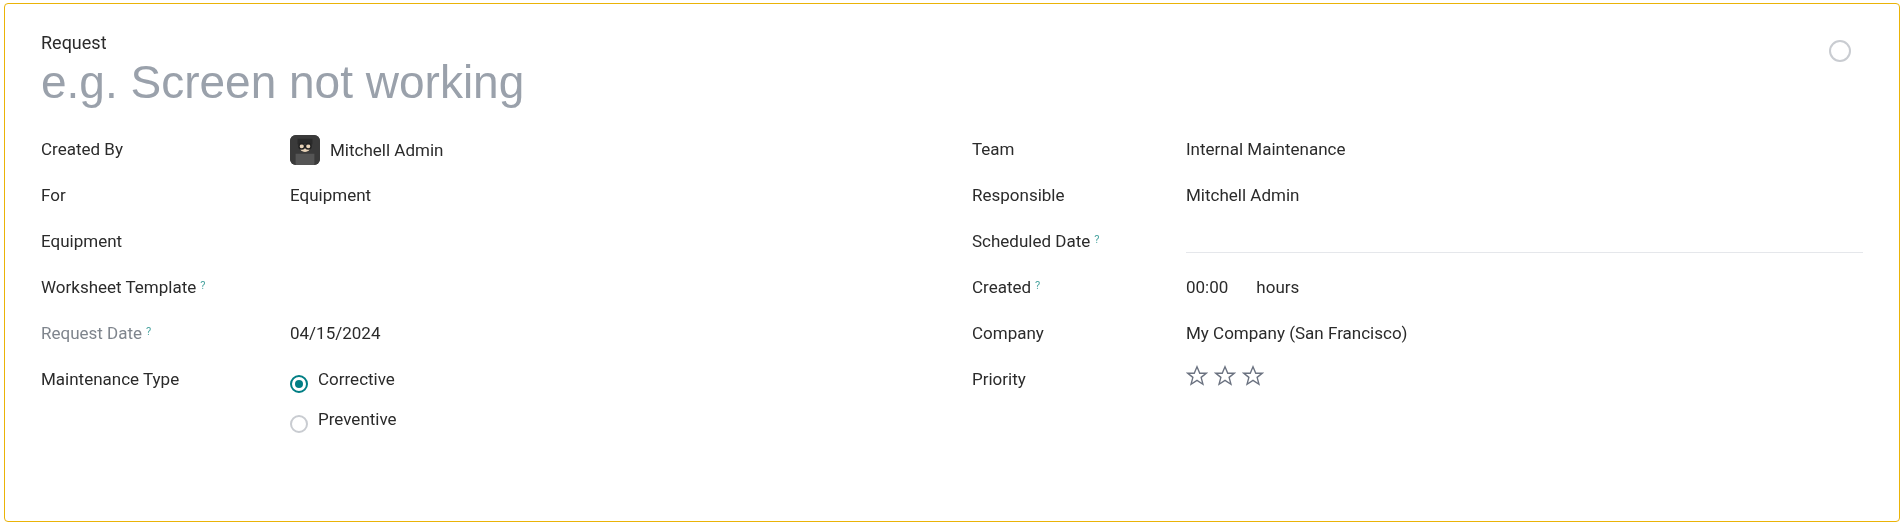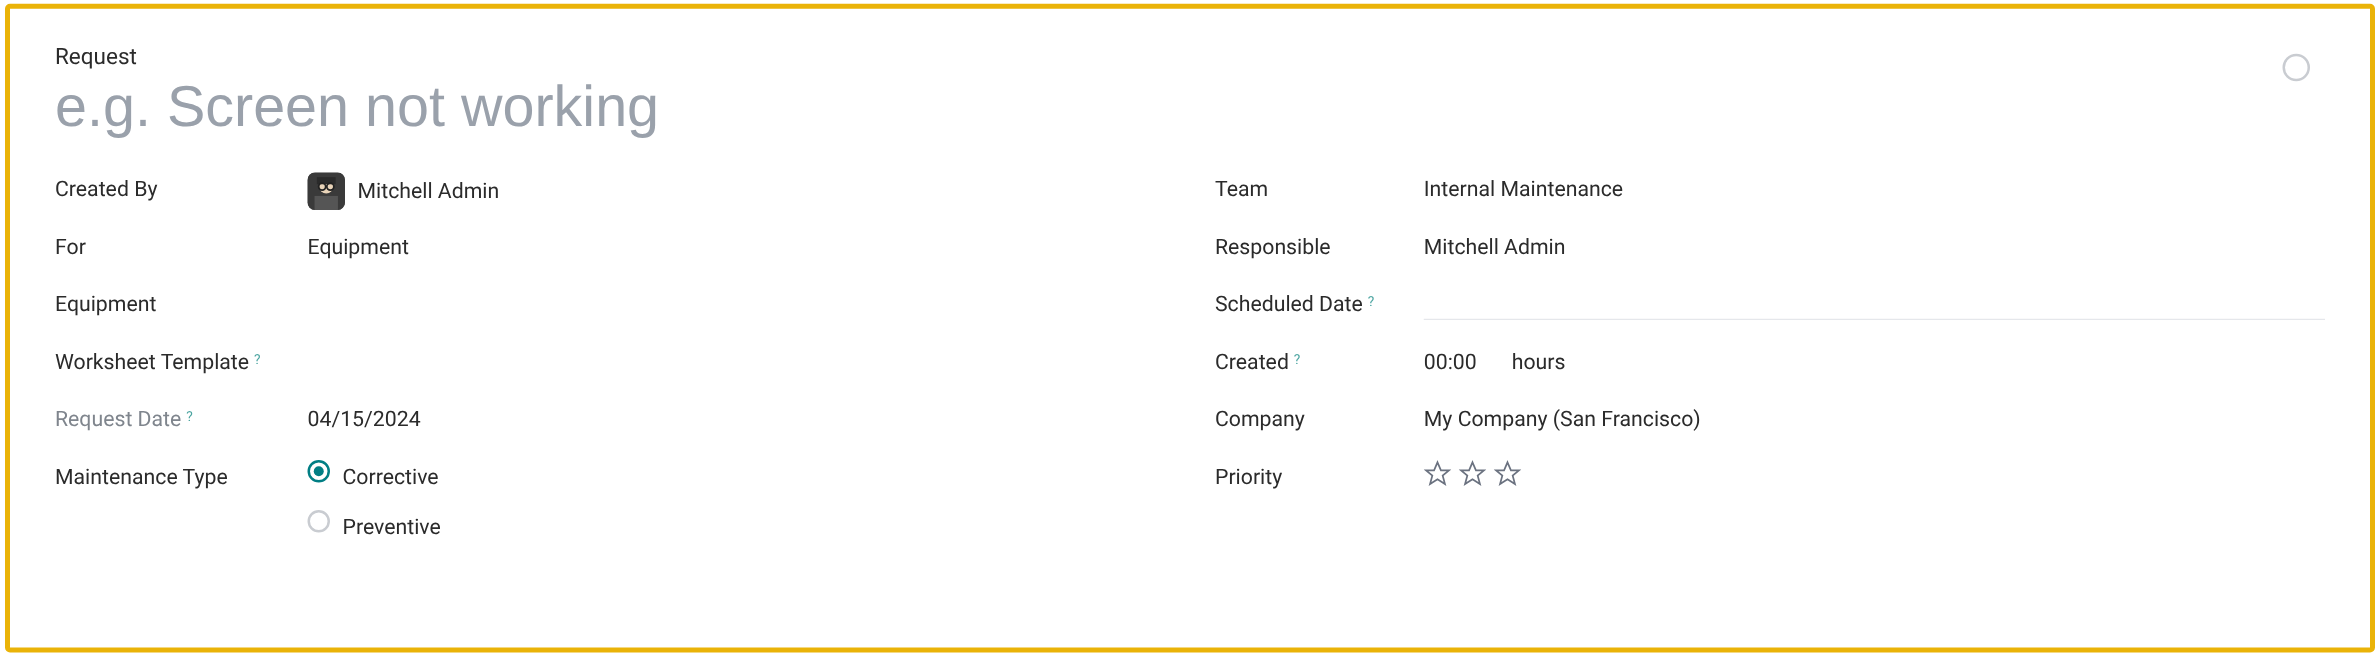--- a/index.html
+++ b/index.html
@@ -3,21 +3,21 @@
 <meta charset="utf-8">
 <style>
   * { box-sizing: border-box; margin: 0; padding: 0; }
   body {
     font-family: "Segoe UI", -apple-system, BlinkMacSystemFont, Roboto, "Helvetica Neue", Arial, sans-serif;
     background: #ffffff;
     color: #374151;
     font-size: 17px;
   }
   .card {
-    border: 4px solid #eab308;
+    border: 1px solid #eab308;
     border-radius: 4px;
     margin: 3px 4px;
     padding: 28px 36px 36px 36px;
     min-height: 519px;
     position: relative;
     background: #fff;
   }
   .status-indicator {
     position: absolute;
     top: 36px;
@@ -77,35 +77,36 @@
     top: -4px;
   }
   .field-value {
     flex: 1;
     color: #2b2b2b;
     font-size: 17px;
     line-height: 28px;
     display: flex;
     align-items: center;
     gap: 10px;
+    margin-left: 47px;
   }
   .avatar {
     width: 30px;
     height: 30px;
     border-radius: 6px;
     background: #4a4a4a;
     display: flex;
     align-items: center;
     justify-content: center;
     overflow: hidden;
     flex-shrink: 0;
   }
   .avatar svg { width: 30px; height: 30px; }
   .radio-group { display: flex; flex-direction: column; gap: 12px; }
-  .radio-item { display: flex; align-items: flex-start; gap: 10px; cursor: pointer; }
+  .radio-item { display: flex; align-items: flex-end; gap: 10px; cursor: pointer; }
   .radio {
     width: 18px; height: 18px; border-radius: 50%;
     border: 2px solid #c9ccd1; background: #fff; position: relative;
   }
   .radio.checked { border-color: #017e84; }
   .radio.checked::after {
     content: ""; position: absolute; inset: 3px; border-radius: 50%; background: #017e84;
   }
   .stars { display: flex; gap: 6px; }
   .star {

